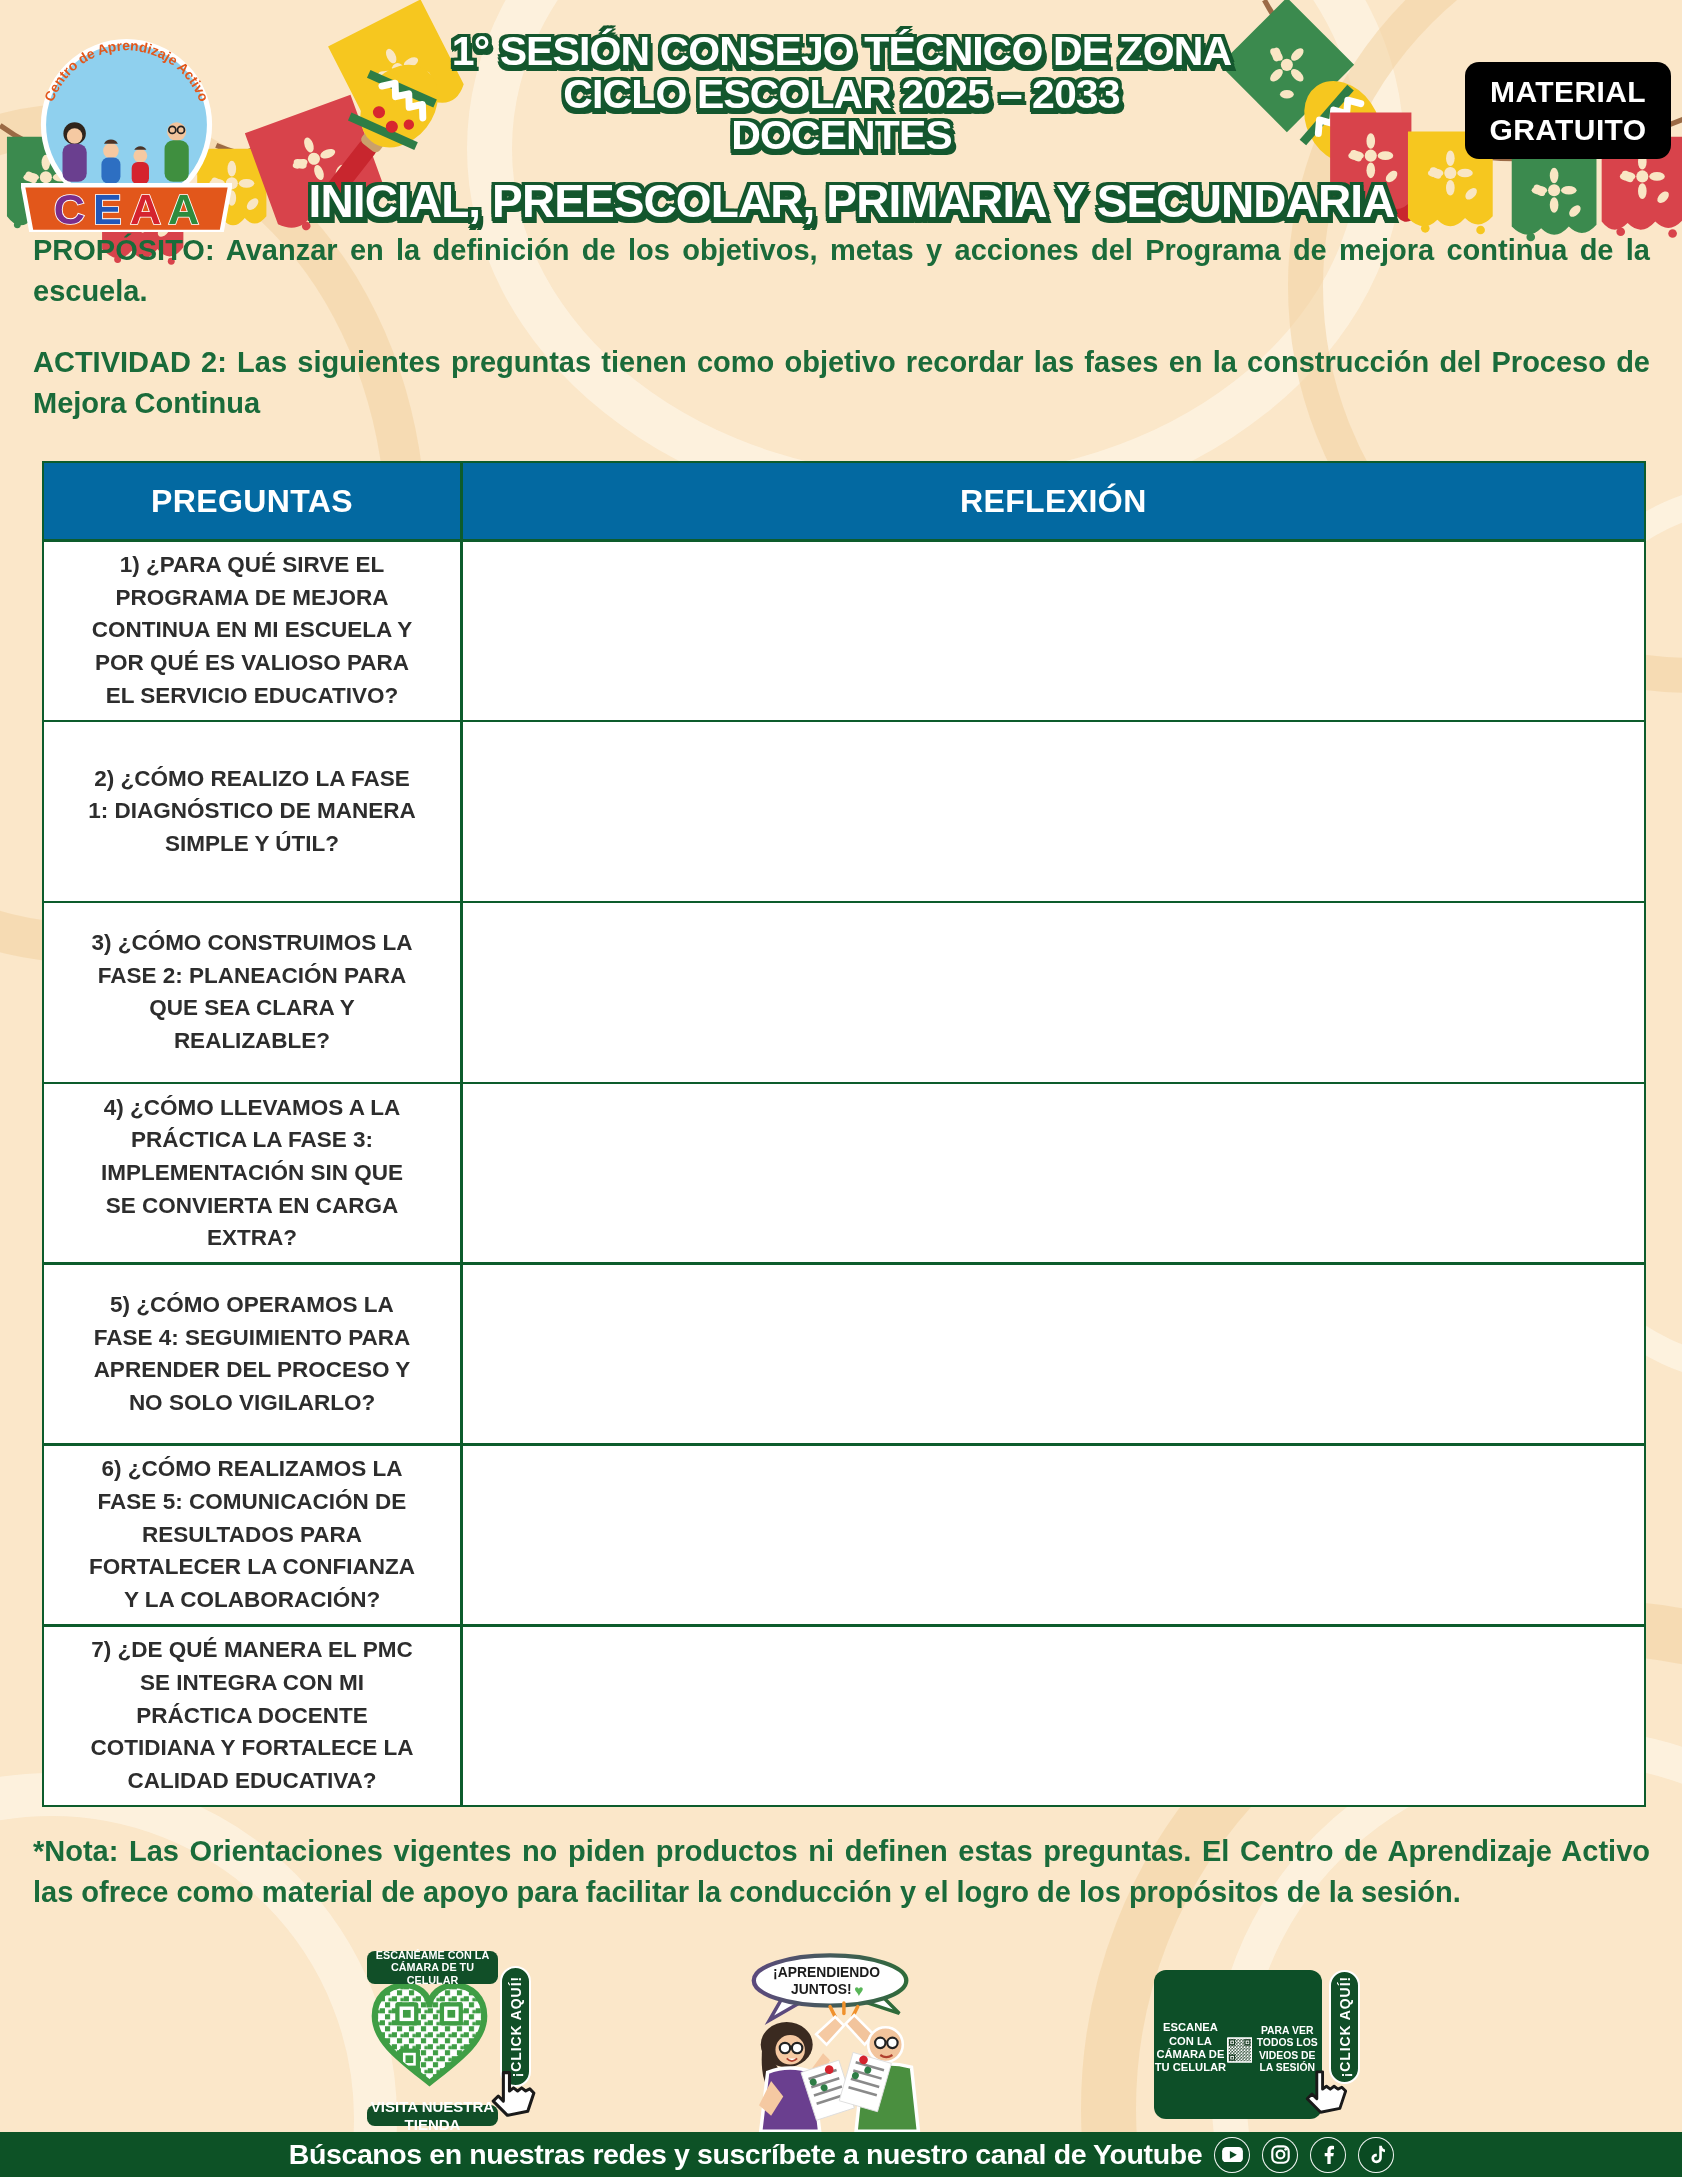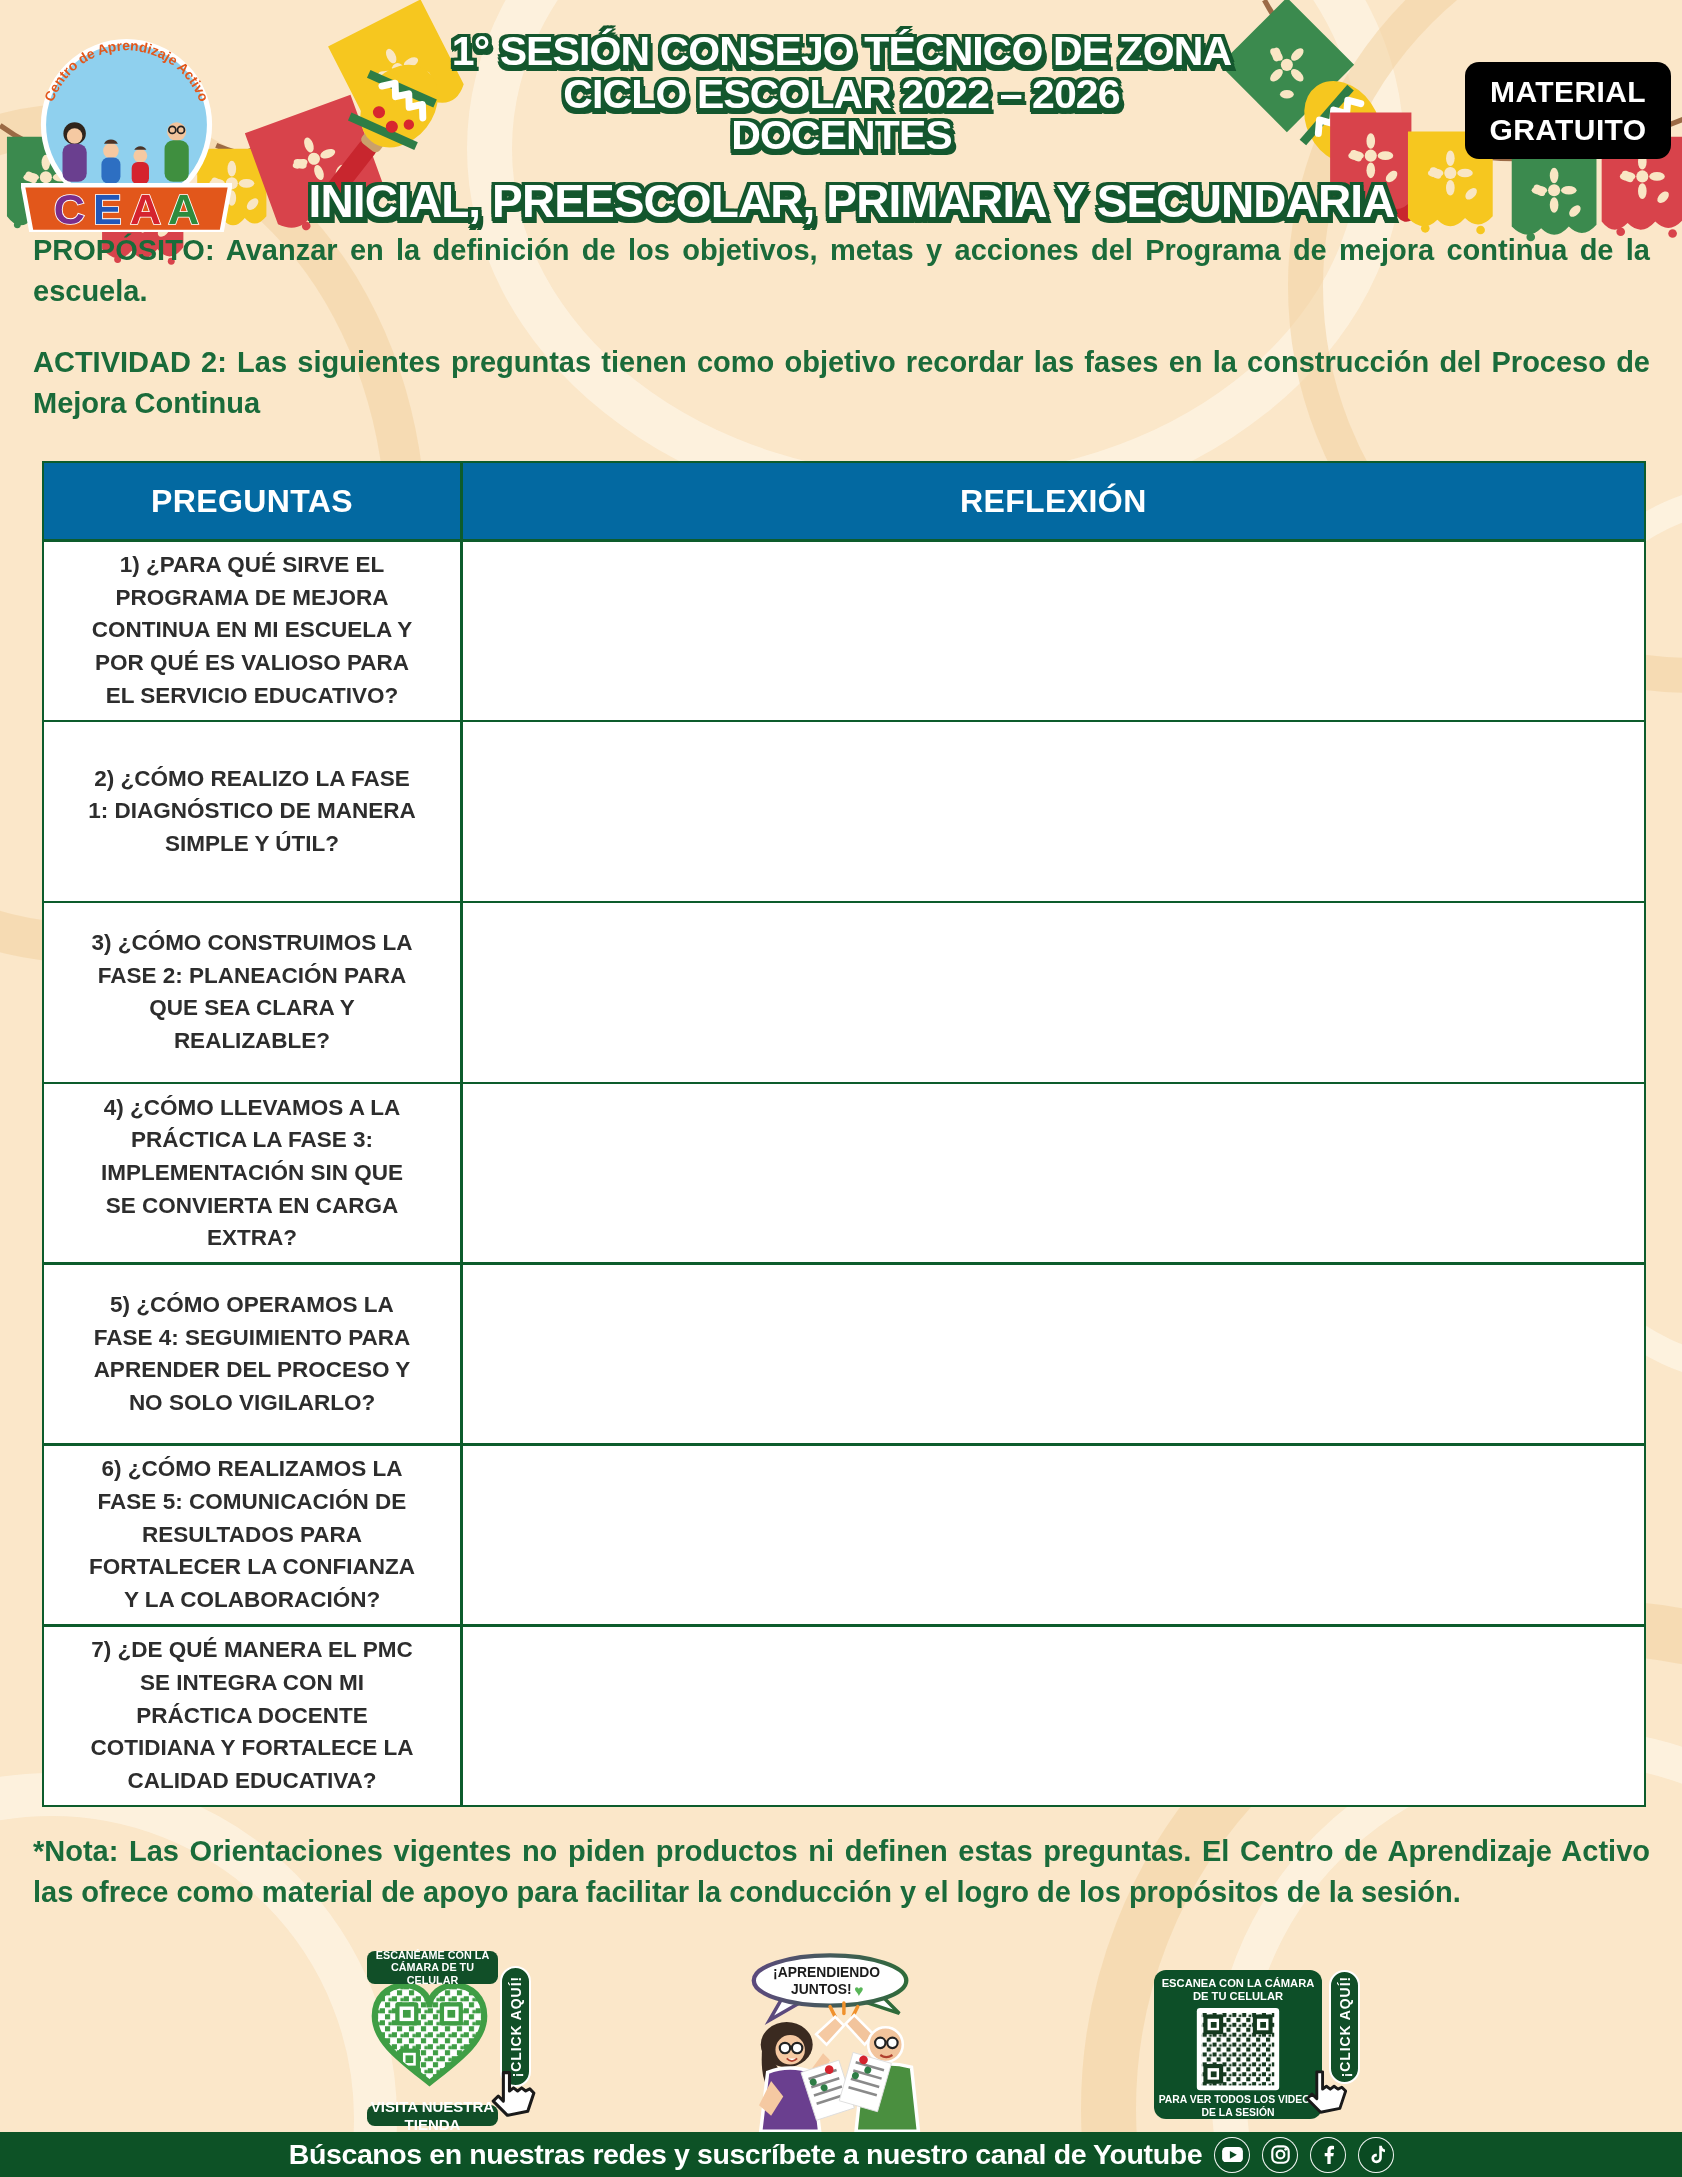--- a/index.html
+++ b/index.html
@@ -64,21 +64,21 @@
     z-index:3;display:flex;align-items:center;justify-content:center;box-sizing:border-box;}
   .ribbon span{writing-mode:vertical-rl;transform:rotate(180deg);color:#fff;font-weight:800;
     font-size:14px;letter-spacing:0.9px;white-space:nowrap;}
   .rb-left{left:500px;top:1966px;height:121px;}
   .rb-right{left:1329px;top:1970px;height:114px;}
   .hand{position:absolute;z-index:4;}
   .hand-left{left:481px;top:2068px;}
   .hand-right{left:1294px;top:2068px;}
 
   .qr-right-panel{position:absolute;left:1154px;top:1970px;width:168px;height:149px;background:#0d4f28;
-    border-radius:12px;z-index:2;display:flex;flex-direction:column;align-items:center;padding-top:7px;box-sizing:border-box;}
+    border-radius:12px;z-index:2;display:flex;flex-direction:row;align-items:center;padding-top:7px;box-sizing:border-box;}
   .qr-right-panel .lab{color:#fff;font-weight:800;font-size:11.2px;text-align:center;line-height:1.2;}
   .qr-right-panel .lab2{font-size:10.4px;margin-top:3.5px;}
   .scene{position:absolute;left:733px;top:1951px;z-index:2;}
 
   
   .bar{position:absolute;left:0;top:2132px;width:1683px;height:45px;background:#0d5226;z-index:5;
     display:flex;align-items:center;justify-content:center;gap:12px;}
   .bar .txt{color:#fff;font-weight:800;font-size:28.5px;letter-spacing:-0.4px;}
   .sicon{width:36px;height:36px;border-radius:50%;background:#0a4a22;border:1.7px solid rgba(255,255,255,.95);
     display:flex;align-items:center;justify-content:center;box-sizing:border-box;}
@@ -213,21 +213,21 @@
     <polygon points="2,198 242,198 232,252 12,252" fill="#e2571b" stroke="#fff" stroke-width="5"></polygon>
     <g font-size="50" font-weight="800" stroke="#fff" stroke-width="2" paint-order="stroke" text-anchor="middle">
       <text x="56" y="243" fill="#7b2d8b">C</text>
       <text x="100" y="243" fill="#2257b8">E</text>
       <text x="144" y="243" fill="#d5232e">A</text>
       <text x="188" y="243" fill="#2e8b3d">A</text>
     </g>
   </svg>
 
   <div class="title-line t1">1° SESIÓN CONSEJO TÉCNICO DE ZONA</div>
-  <div class="title-line t2">CICLO ESCOLAR 2022 – 2026</div>
+  <div class="title-line t2">CICLO ESCOLAR 2025 – 2033</div>
   <div class="title-line t3">DOCENTES</div>
   <div class="title-line t4">INICIAL, PREESCOLAR, PRIMARIA Y SECUNDARIA</div>
 
   <div class="badge">
     <span>MATERIAL</span>
     <span>GRATUITO</span>
   </div>
 
   <div class="para p1"><b>PROPÓSITO:</b><span> Avanzar en la definición de los objetivos, metas y acciones del Programa de mejora continua de la escuela.</span></div>
   <div class="para p2"><b>ACTIVIDAD 2:</b><span> Las siguientes preguntas tienen como objetivo recordar las fases en la construcción del Proceso de Mejora Continua</span></div>

